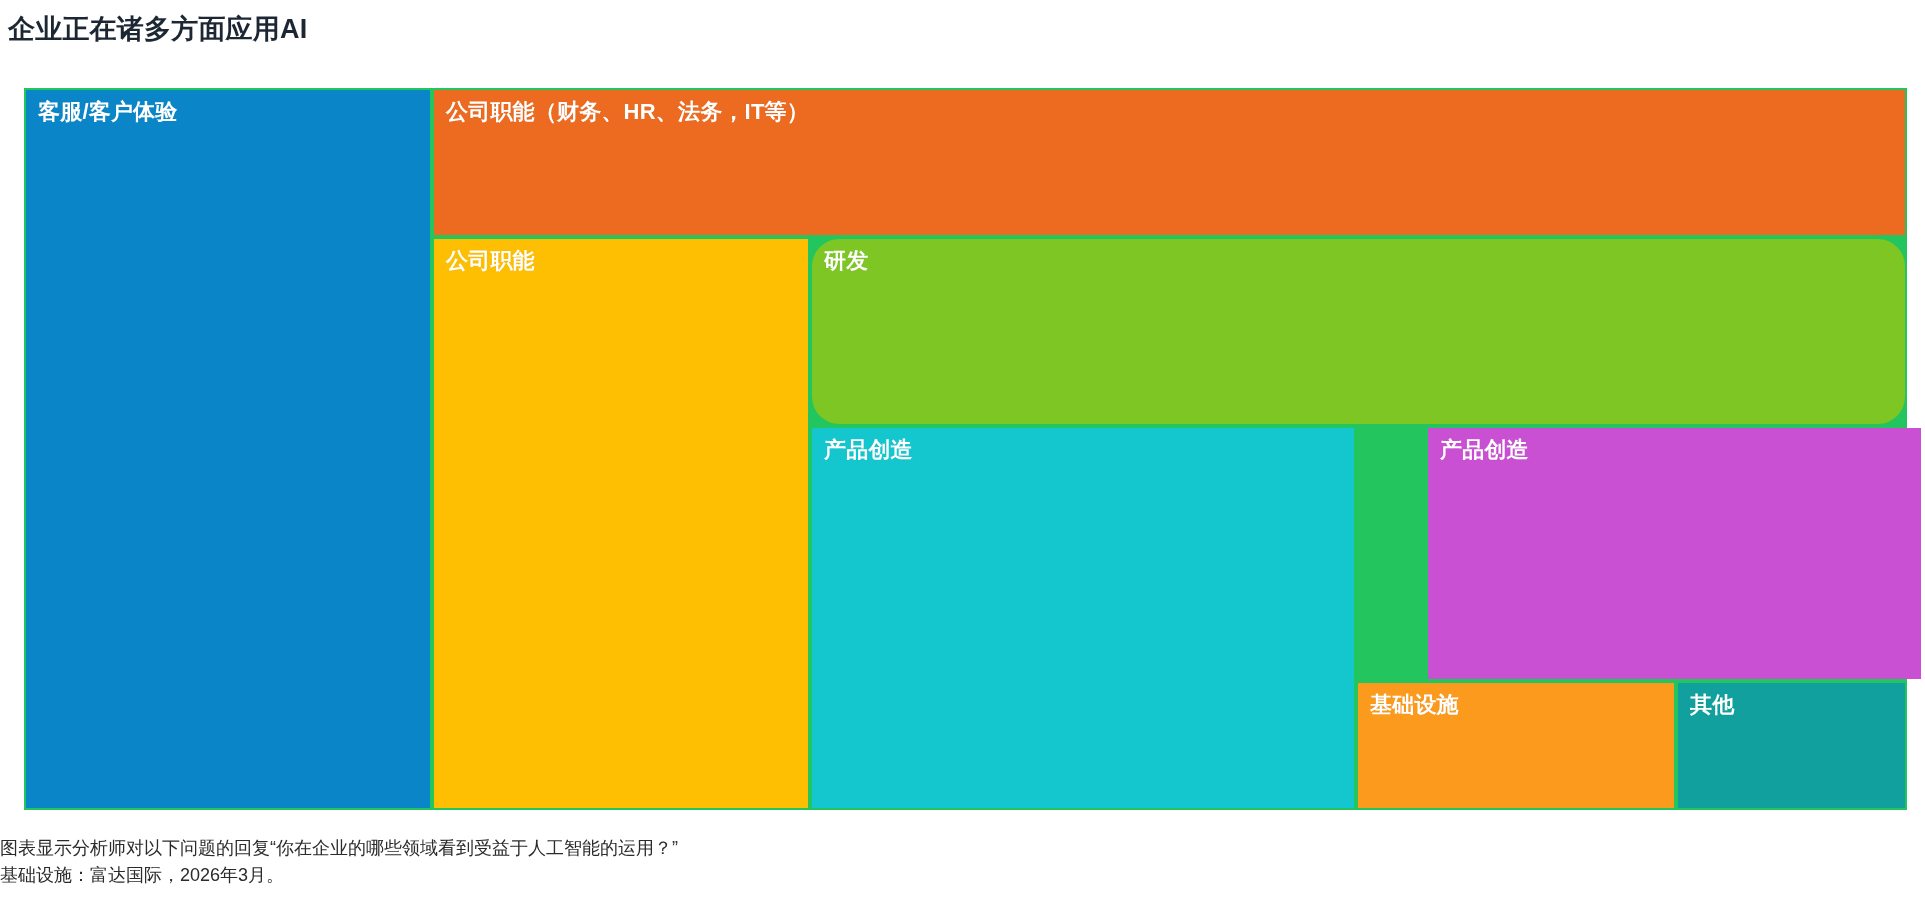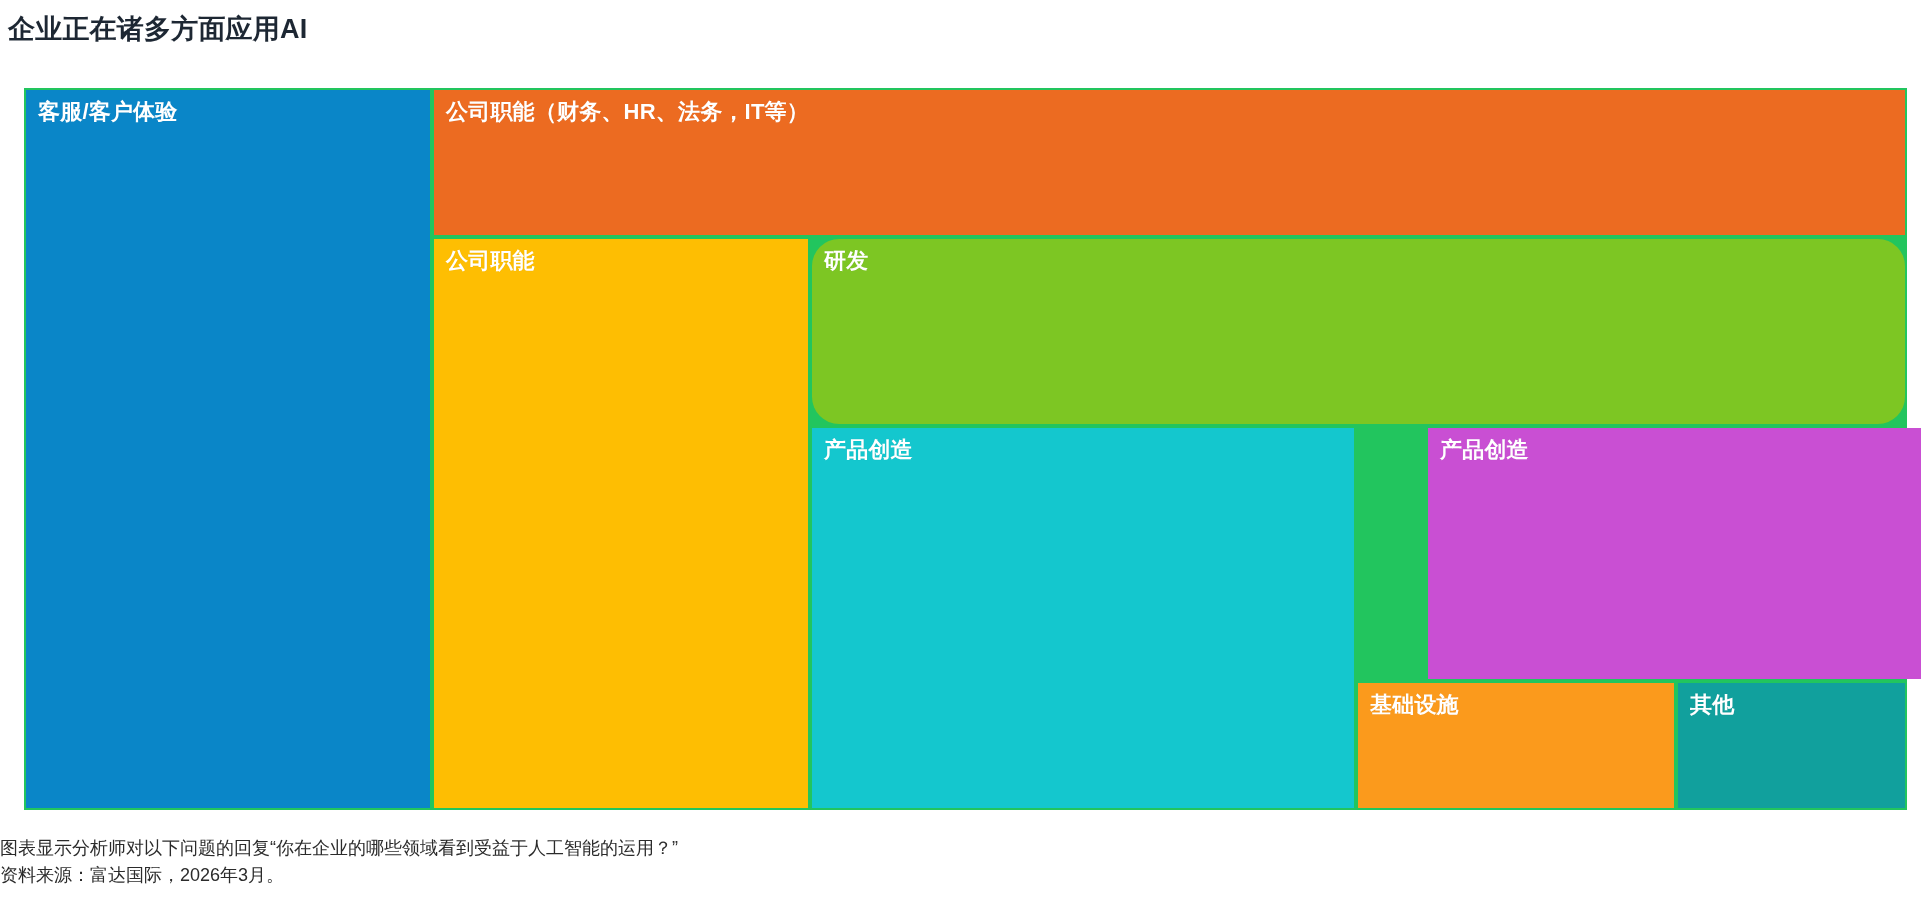--- a/index.html
+++ b/index.html
@@ -114,16 +114,16 @@
     </div>
 
     <div class="tile" style="left: 1334px; top: 595px; width: 316px; height: 125px; background: rgb(251, 154, 28);">
       <span class="tile-label">基础设施</span>
     </div>
 
   </div>
 
   <div id="footnotes">
     <div class="footnote-line">图表显示分析师对以下问题的回复“你在企业的哪些领域看到受益于人工智能的运用？”</div>
-    <div class="footnote-line">资料来源：富达国际，2026年3月。</div>
+    <div class="footnote-line">基础设施：富达国际，2026年3月。</div>
   </div>
 
 </div>
 
 </body></html>

